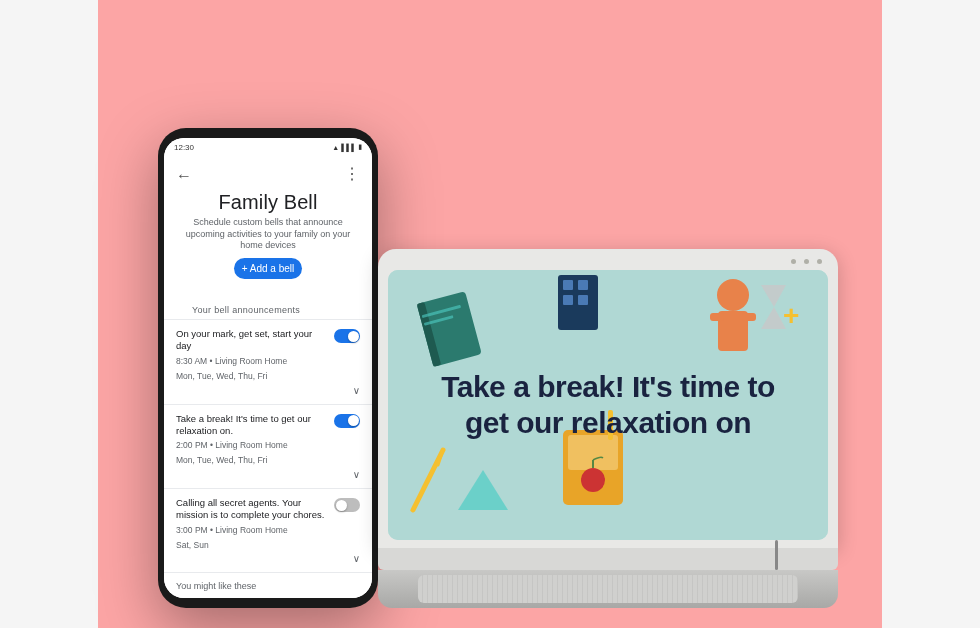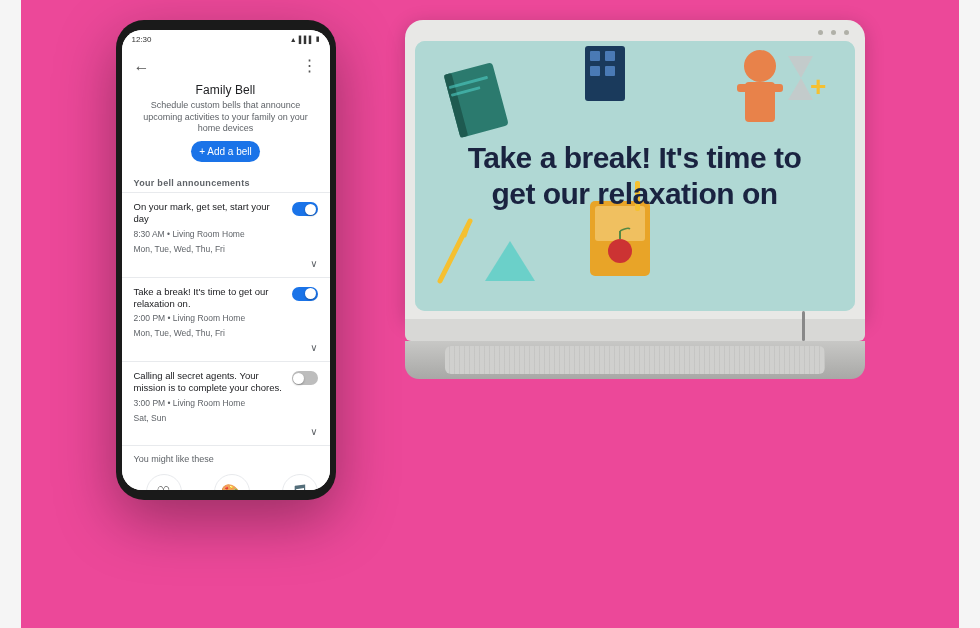--- a/index.html
+++ b/index.html
@@ -9,25 +9,25 @@
       height: 628px;
       background: #f5f5f5;
       display: flex;
       align-items: center;
       justify-content: center;
       font-family: 'Segoe UI', Arial, sans-serif;
       overflow: hidden;
     }
 
     .scene {
-      width: 938px;
+      width: 784px;
       height: 628px;
-      background: #ec4899;
-      display: flex;
-      align-items: flex-start;
+      background: #fca5a5;
+      display: flex;
+      align-items: flex-end;
       justify-content: space-around;
       padding: 20px 60px;
     }
 
     
     .phone-wrapper {
       position: relative;
       width: 220px;
       height: 480px;
       flex-shrink: 0;
@@ -98,21 +98,21 @@
       font-size: 16px;
       color: #555;
     }
 
     .phone-title-section {
       text-align: center;
       padding: 4px 16px 8px;
     }
 
     .phone-title {
-      font-size: 12px;
+      font-size: 20px;
       font-weight: 500;
       color: #202124;
       letter-spacing: 0.1px;
     }
 
     .phone-subtitle {
       font-size: 9px;
       color: #5f6368;
       margin-top: 3px;
       line-height: 1.3;
@@ -131,23 +131,24 @@
       font-size: 10px;
       cursor: pointer;
       margin: 6px auto 0;
       display: block;
       width: fit-content;
     }
 
     .section-label {
       font-size: 9px;
       color: #5f6368;
-      font-weight: 700;
-      padding: 8px 12px 4px;
+      font-weight: 400;
+      padding: 8px 28px 4px;
       letter-spacing: 0.3px;
+      margin-top: 10px;
     }
 
     .bell-item {
       border-top: 1px solid #e8eaed;
       padding: 8px 12px;
       position: relative;
     }
 
     .bell-item-header {
       display: flex;

